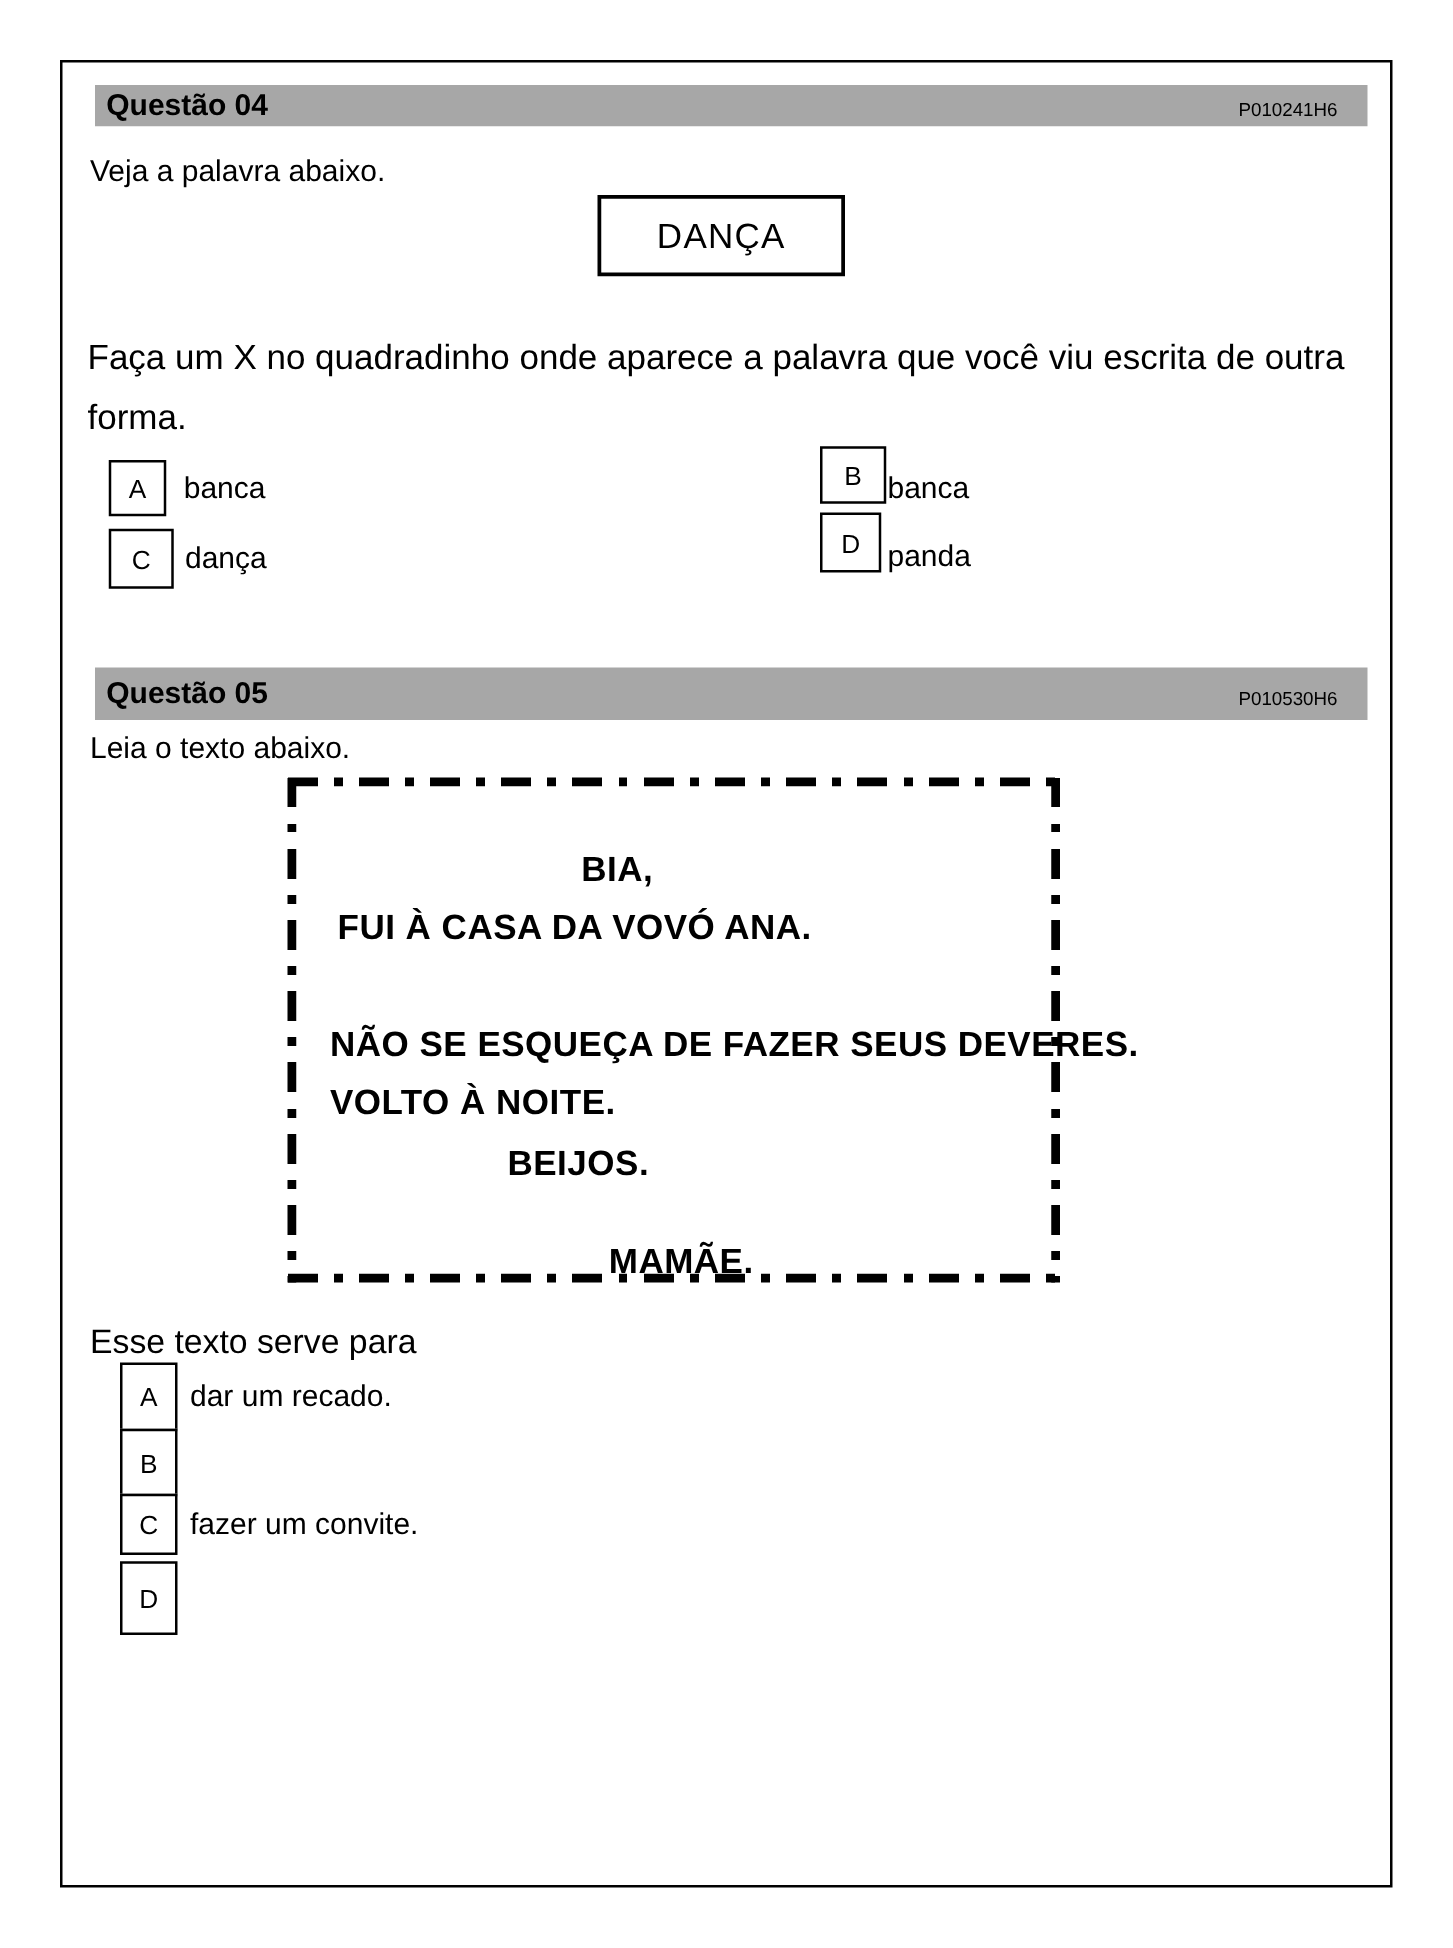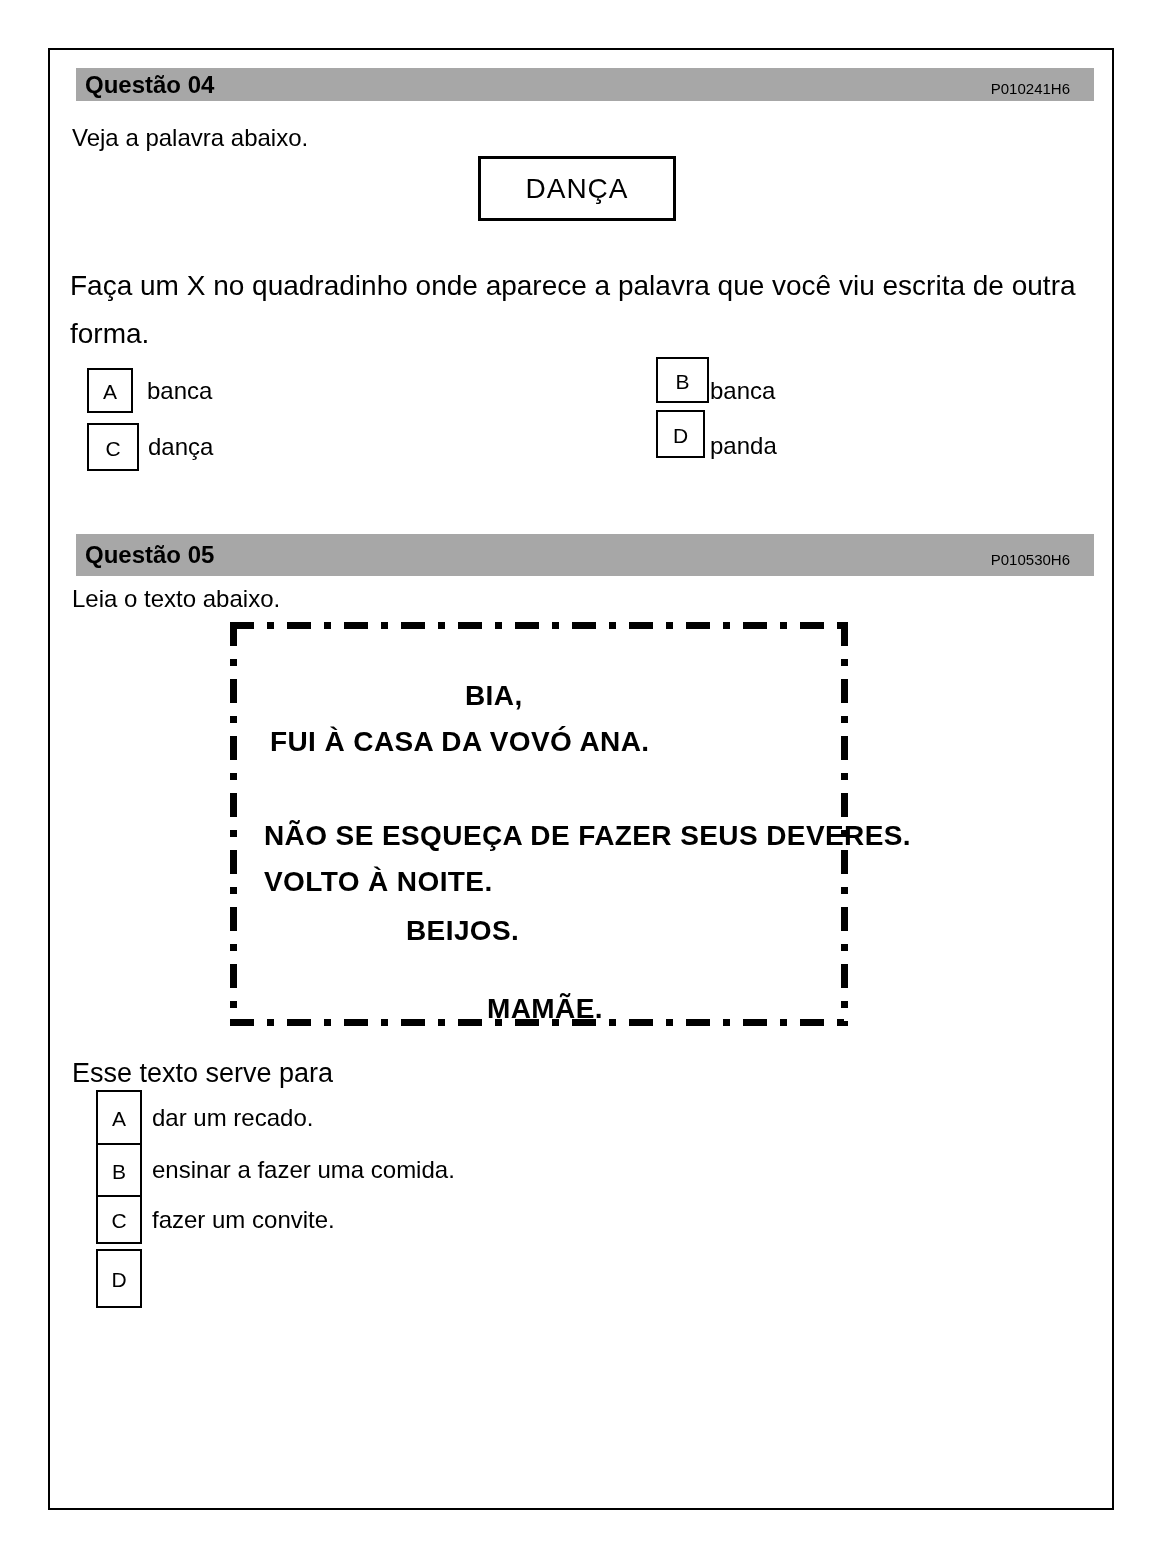--- a/index.html
+++ b/index.html
@@ -153,21 +153,20 @@
   </div>
 
   <div class="prompt-05">Esse texto serve para</div>
 
   <div class="opt opt-q5a">
     <span class="optbox">A</span>
     <span class="optlabel">dar um recado.</span>
   </div>
   <div class="opt opt-q5b">
     <span class="optbox">B</span>
-    <span class="optlabel">ensinar a fazer uma comida.</span>
   </div>
   <div class="opt opt-q5c">
     <span class="optbox">C</span>
     <span class="optlabel">fazer um convite.</span>
   </div>
   <div class="opt opt-q5d">
     <span class="optbox">D</span>
   </div>
 </div>
 

